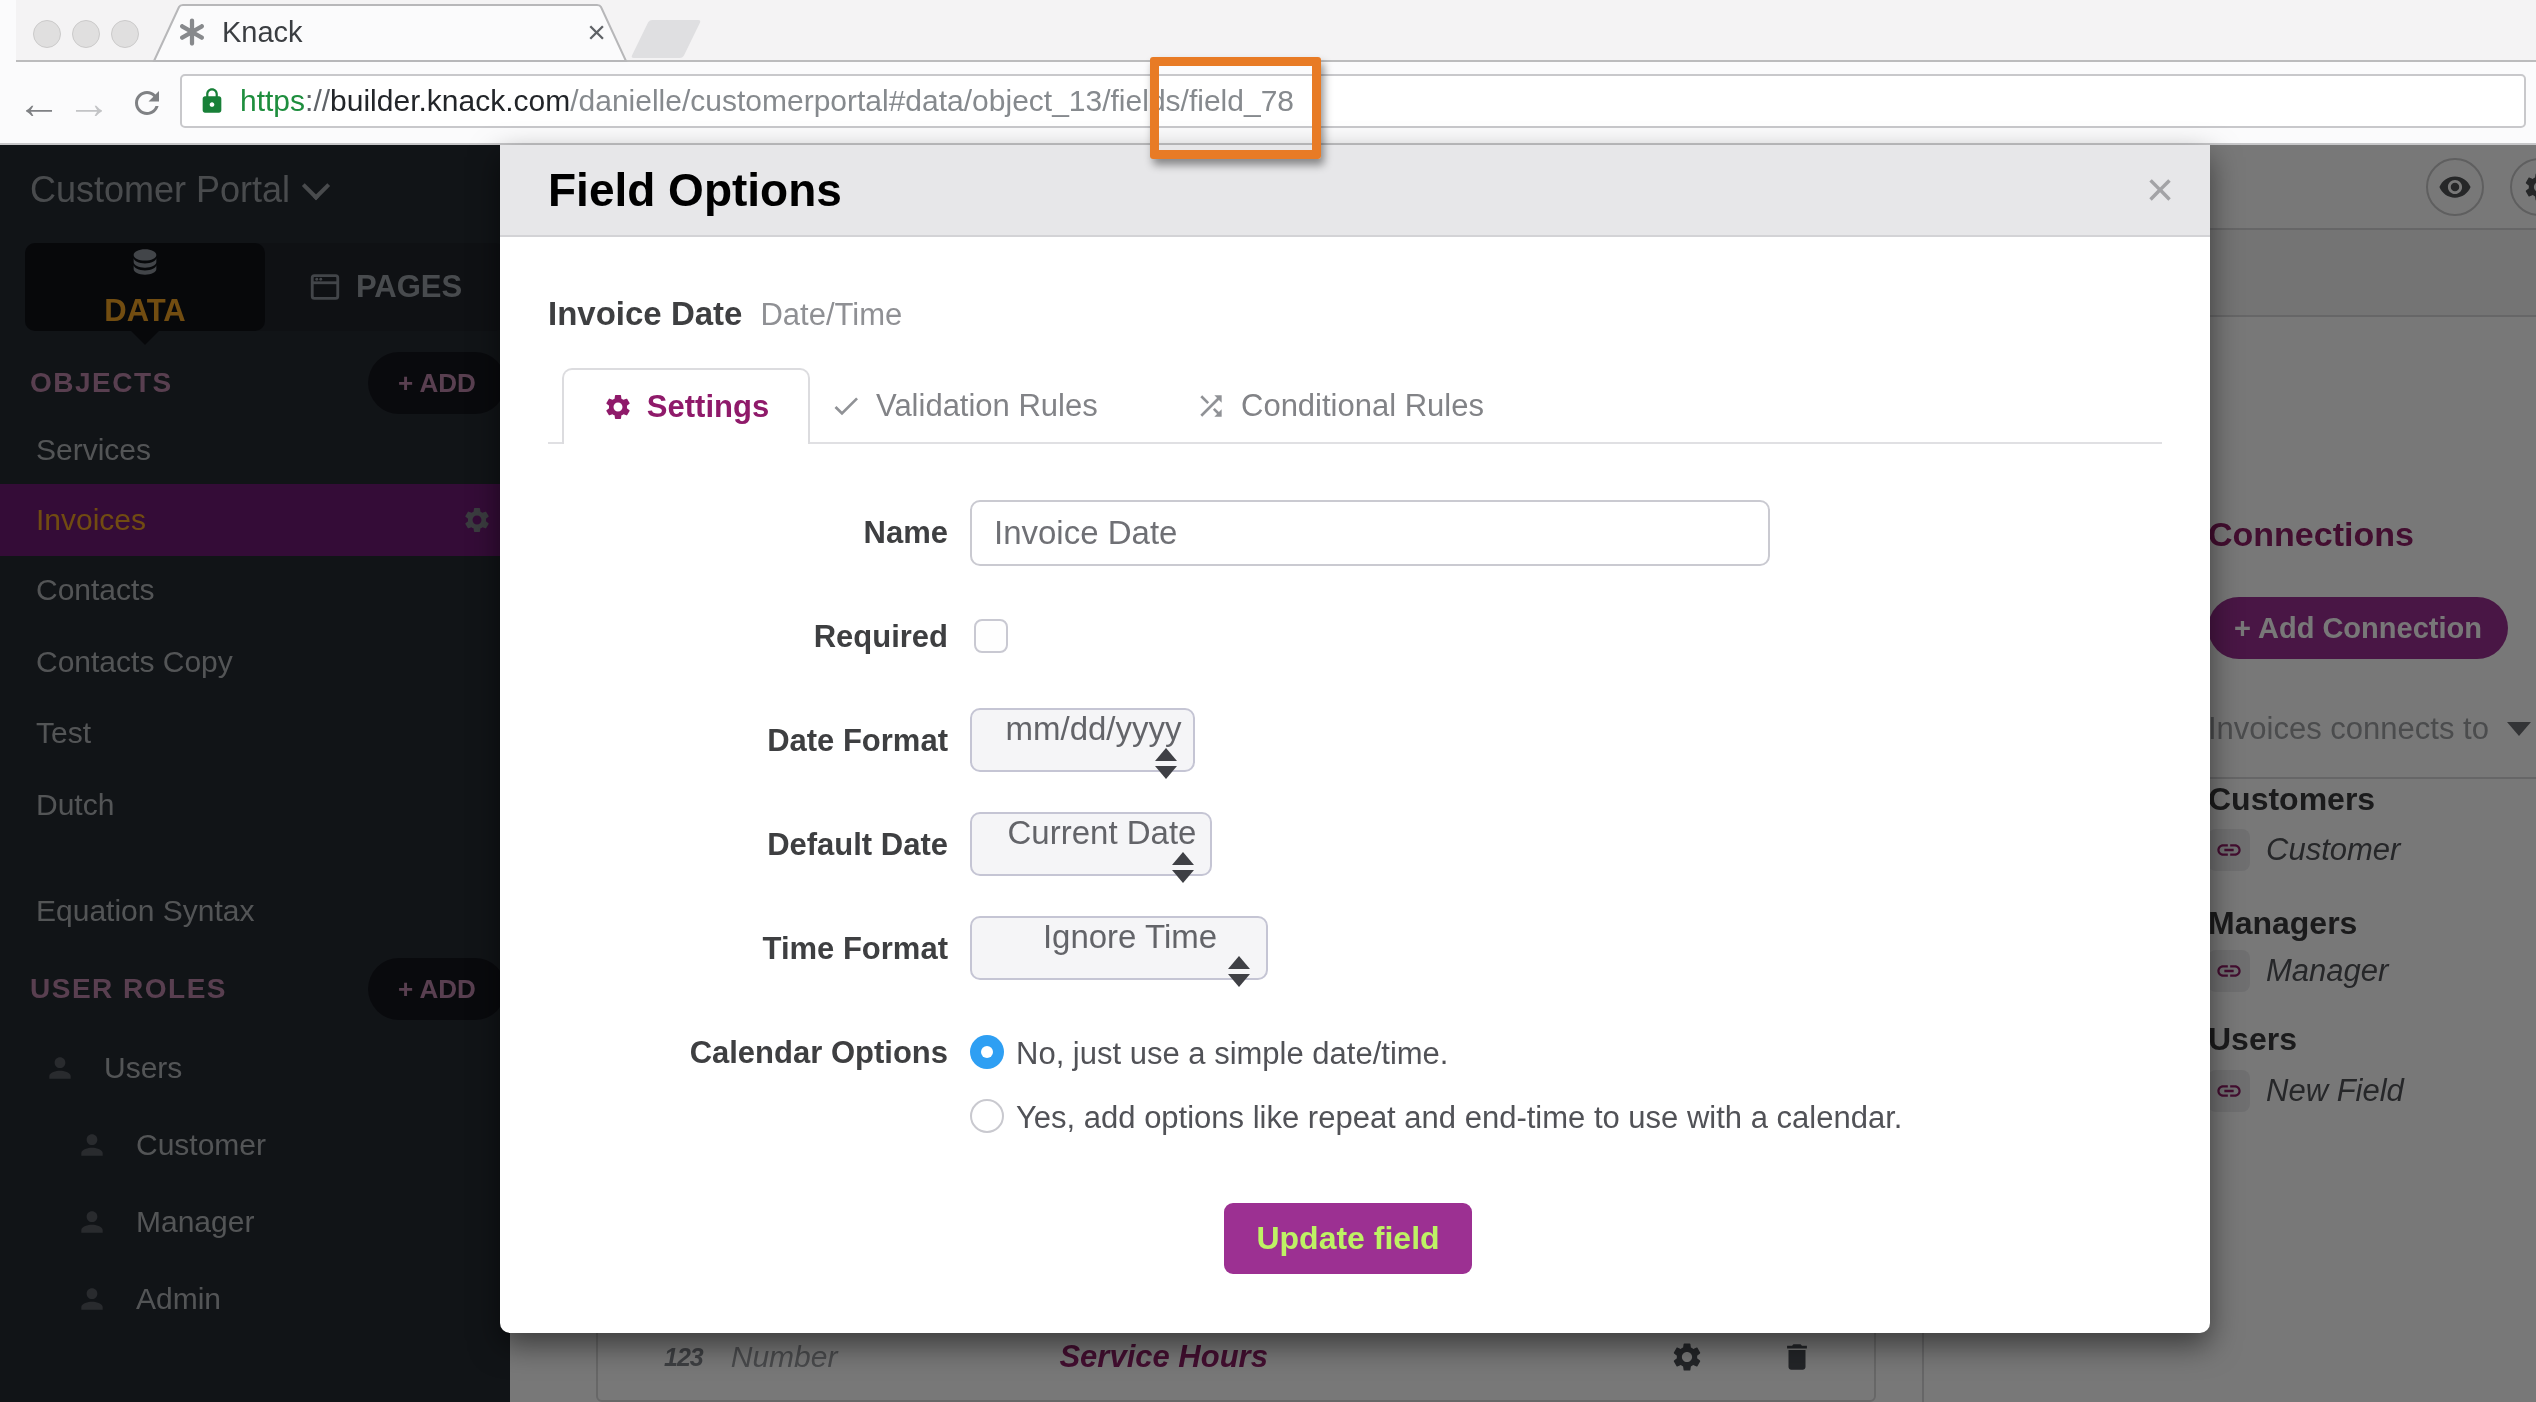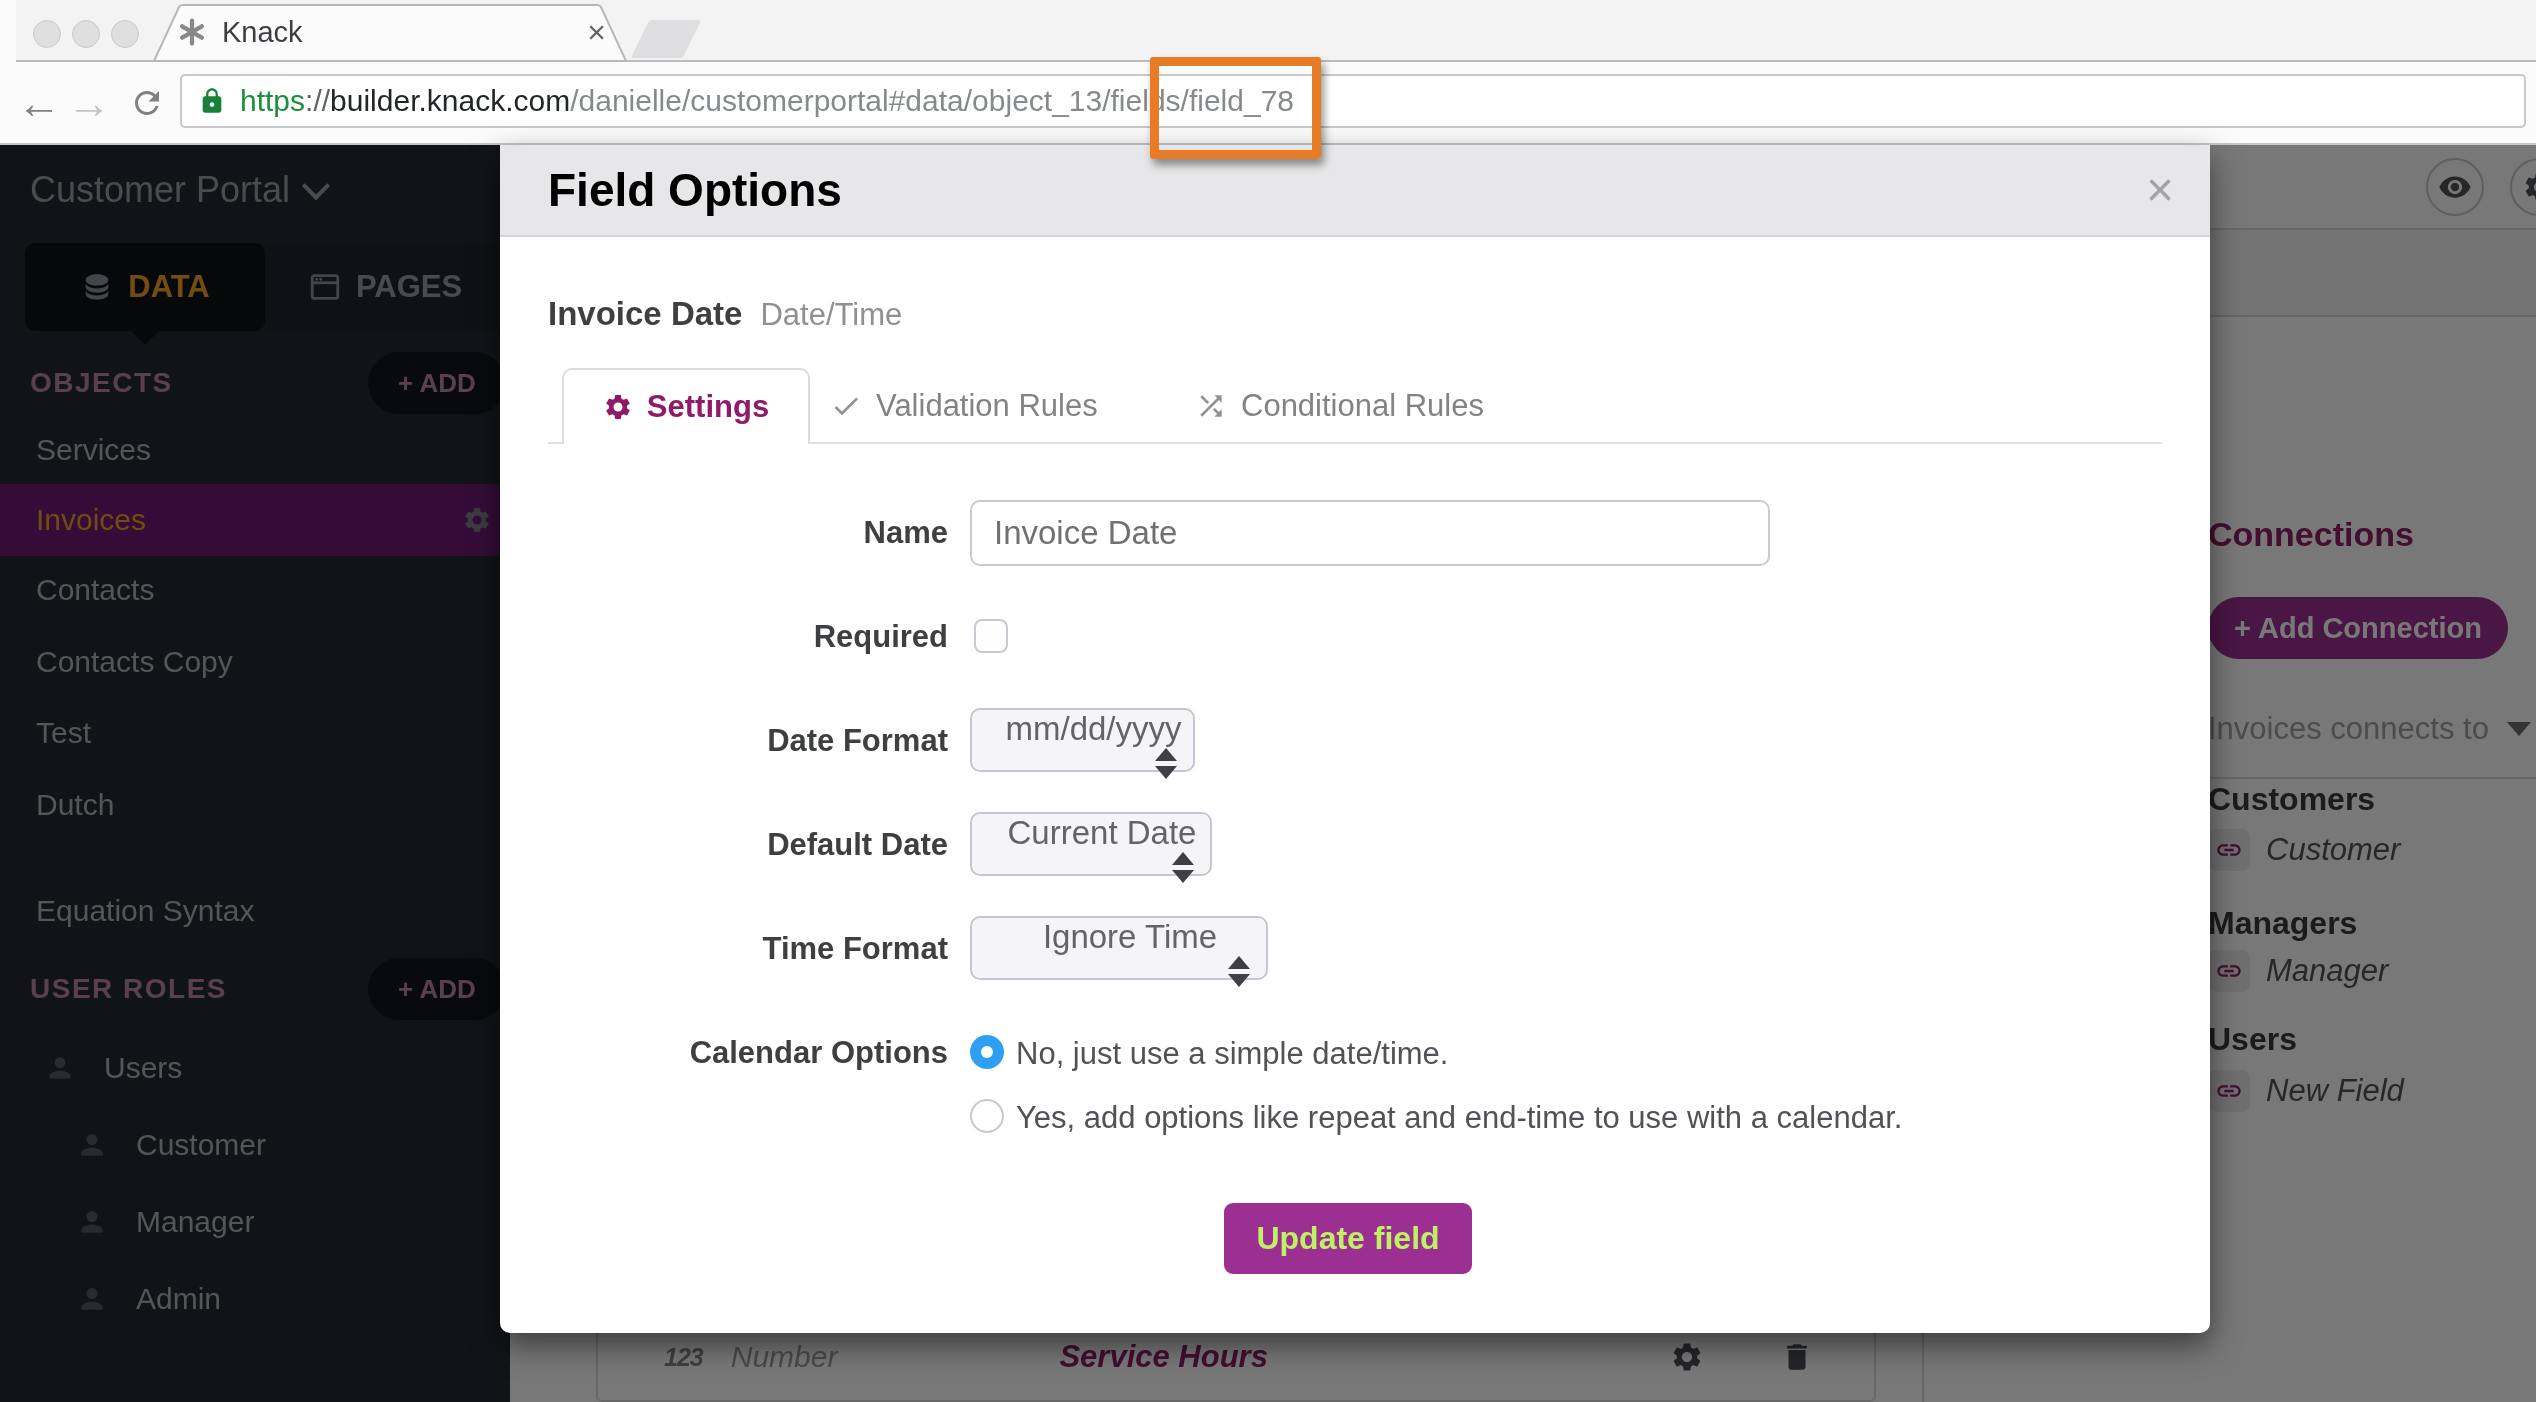--- a/index.html
+++ b/index.html
@@ -31,21 +31,21 @@
 
   
   .page{position:absolute;left:0;top:145px;width:2536px;height:1257px;background:#fff;z-index:1;}
   .dim{position:absolute;left:0;top:145px;width:2536px;height:1257px;background:rgba(0,0,0,.53);z-index:3;}
 
   
   .sidebar{position:absolute;left:0;top:0;width:510px;height:1257px;background:#262b32;overflow:hidden;}
   .appname{position:absolute;left:30px;top:20px;height:50px;display:flex;align-items:center;gap:16px;color:#9ba0a5;font-size:36px;}
   .chev{width:16px;height:16px;border-right:4px solid #9ba0a5;border-bottom:4px solid #9ba0a5;transform:rotate(45deg);margin-top:-8px;}
   .navbar{position:absolute;left:25px;top:98px;width:480px;height:88px;background:#20242b;border-radius:10px;}
-  .nav-data{position:absolute;left:0;top:0;width:240px;height:88px;background:#0f1217;border-radius:10px;display:flex;align-items:center;justify-content:center;gap:14px;color:#f2a324;font-weight:bold;font-size:31px;}
+  .nav-data{position:absolute;left:0;top:0;width:240px;height:88px;background:#0f1217;border-radius:10px;display:flex;align-items:center;justify-content:center;gap:14px;color:#f2a324;font-weight:bold;font-size:31px;flex-direction:column;}
   .nav-data:after{content:"";position:absolute;left:105px;bottom:-14px;border-left:15px solid transparent;border-right:15px solid transparent;border-top:15px solid #0f1217;}
   .nav-pages{position:absolute;left:240px;top:0;width:240px;height:88px;display:flex;align-items:center;justify-content:center;gap:14px;color:#9aa0a6;font-weight:bold;font-size:31px;}
   .secthead{position:absolute;left:30px;color:#bd87aa;font-weight:bold;font-size:28px;letter-spacing:1.5px;}
   .addpill{position:absolute;left:368px;width:138px;height:62px;background:#14171d;border-radius:31px;color:#bd87aa;font-weight:bold;font-size:26px;display:flex;align-items:center;justify-content:center;}
   .obj{position:absolute;left:36px;height:44px;display:flex;align-items:center;color:#b1b4b8;font-size:30px;}
   .objsel{position:absolute;left:0;top:339px;width:510px;height:72px;background:#701a75;display:flex;align-items:center;}
   .objsel .lbl{margin-left:36px;color:#f0a125;font-size:30px;}
   .objsel .gear{margin-left:auto;margin-right:18px;color:#7c8187;}
   .role{position:absolute;display:flex;align-items:center;gap:28px;color:#b1b4b8;font-size:30px;}
   .role .pico{color:#575c63;}

